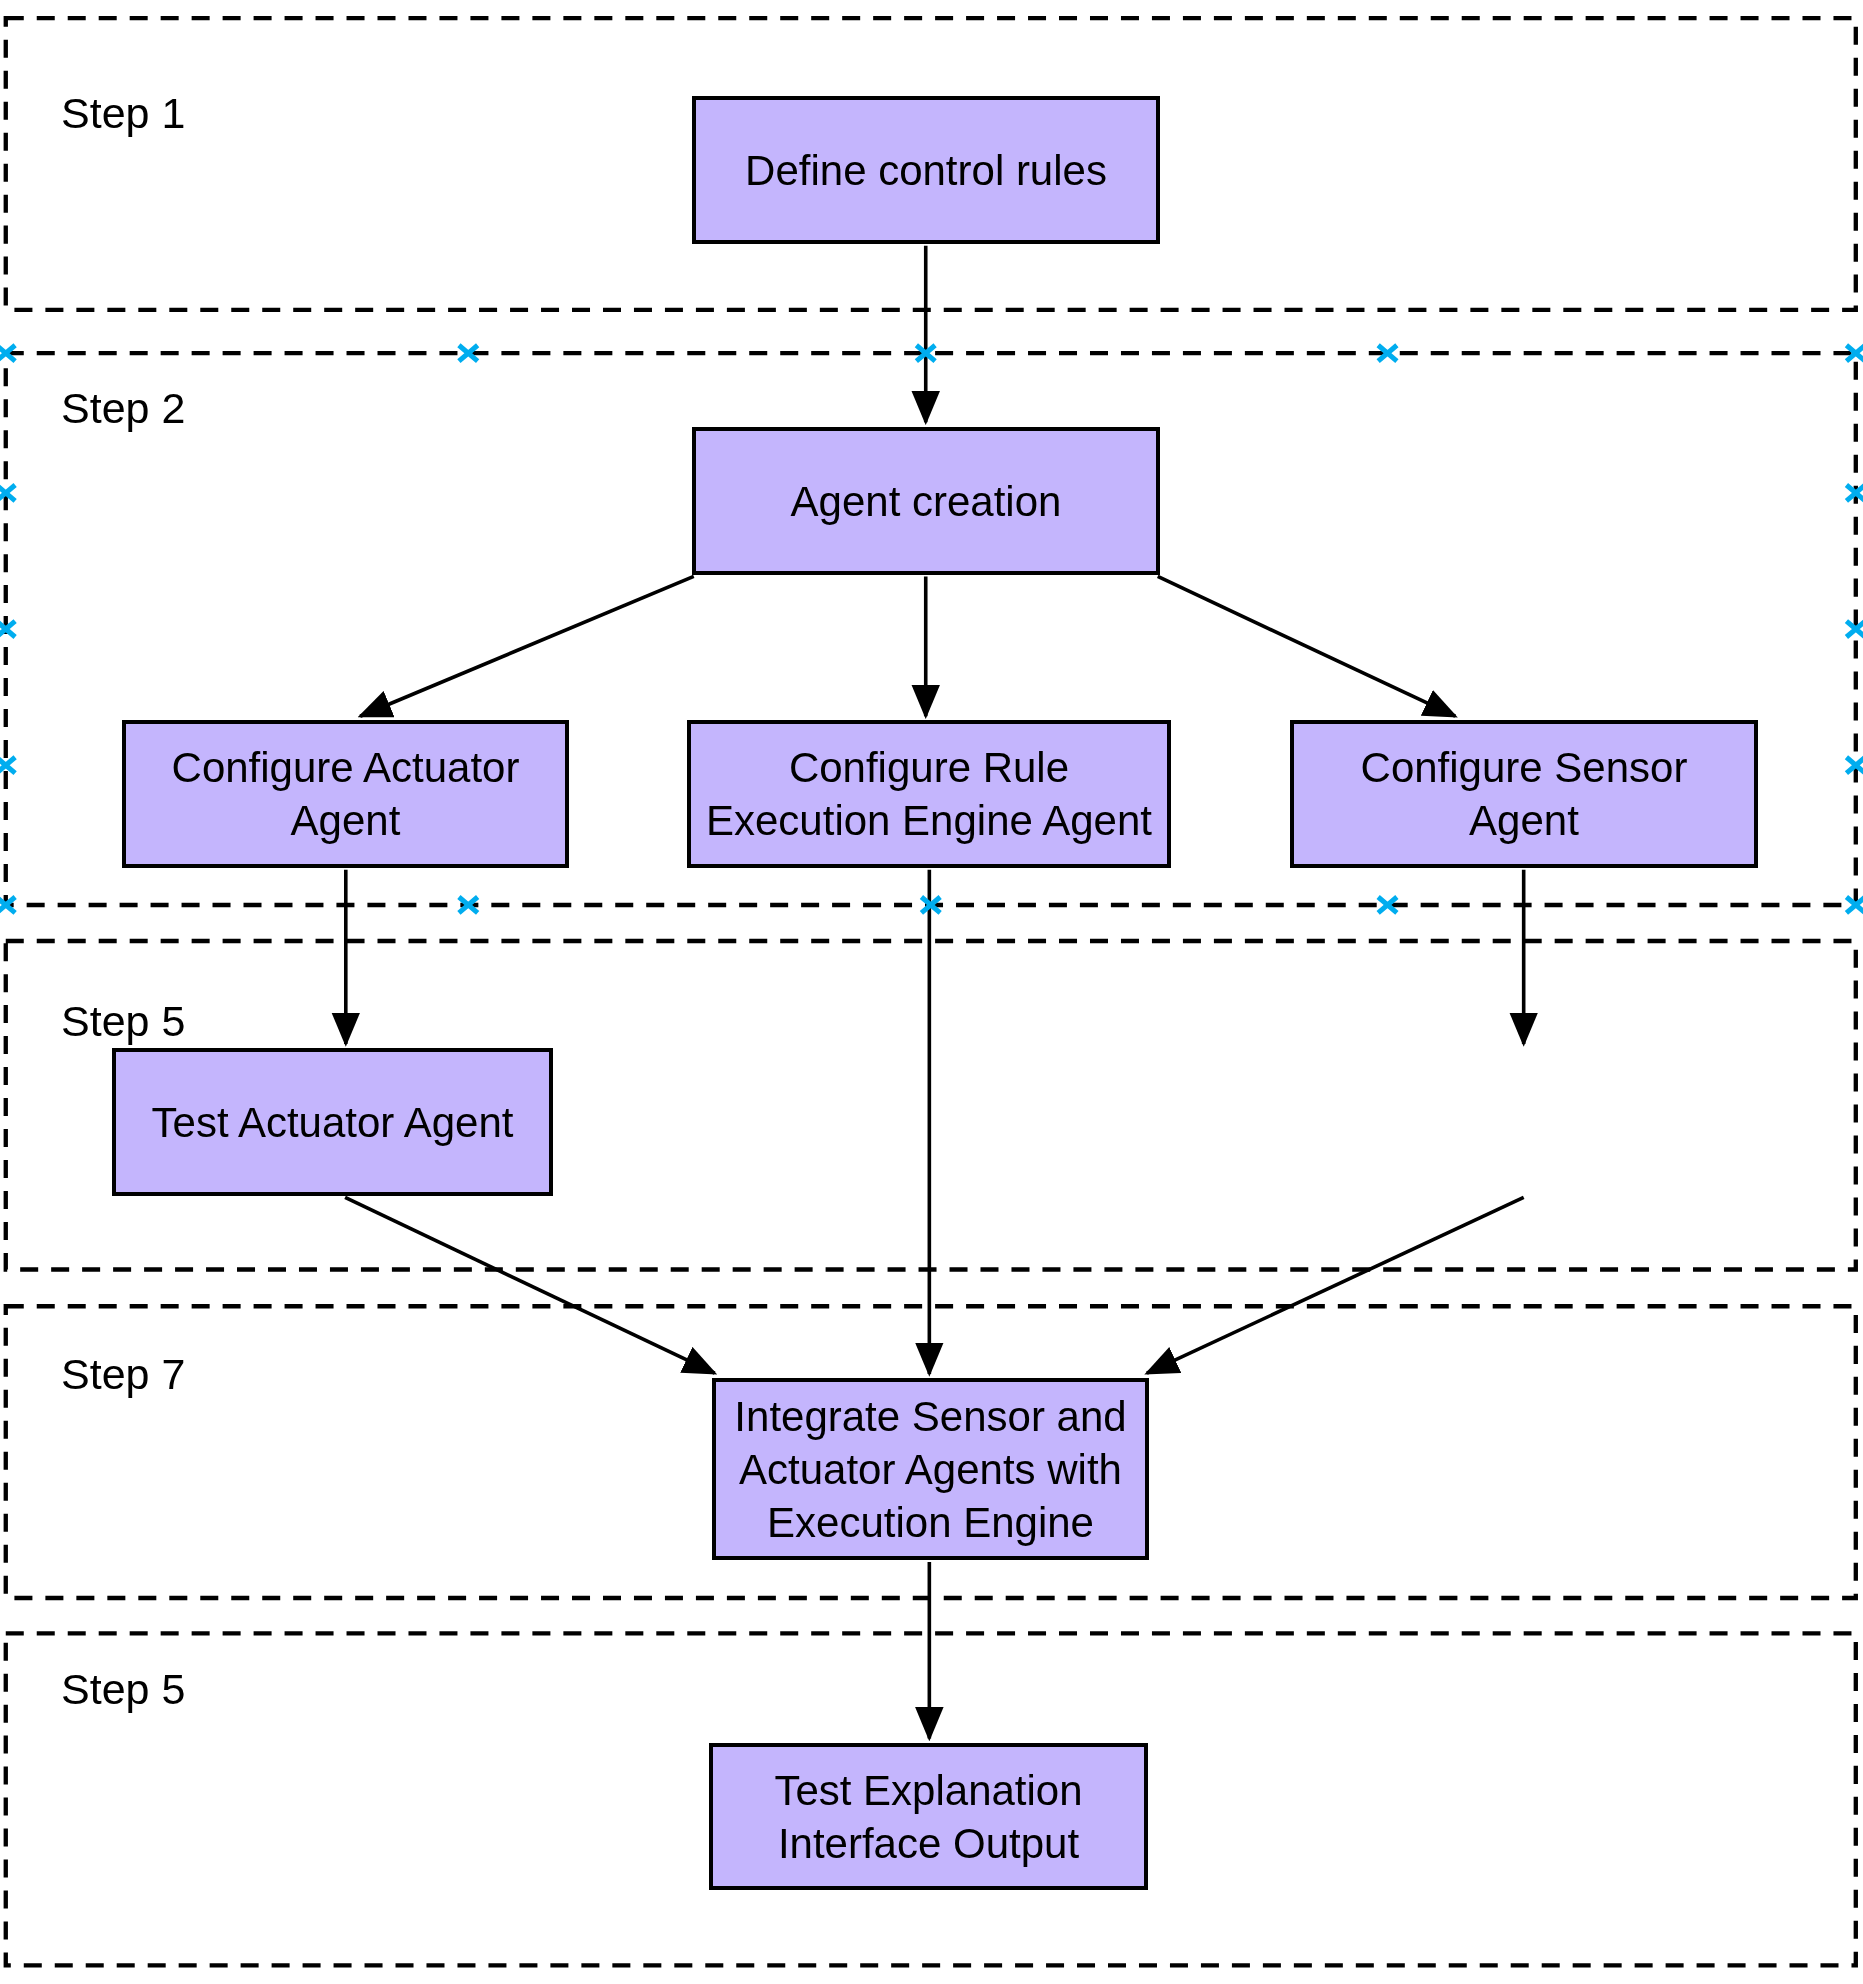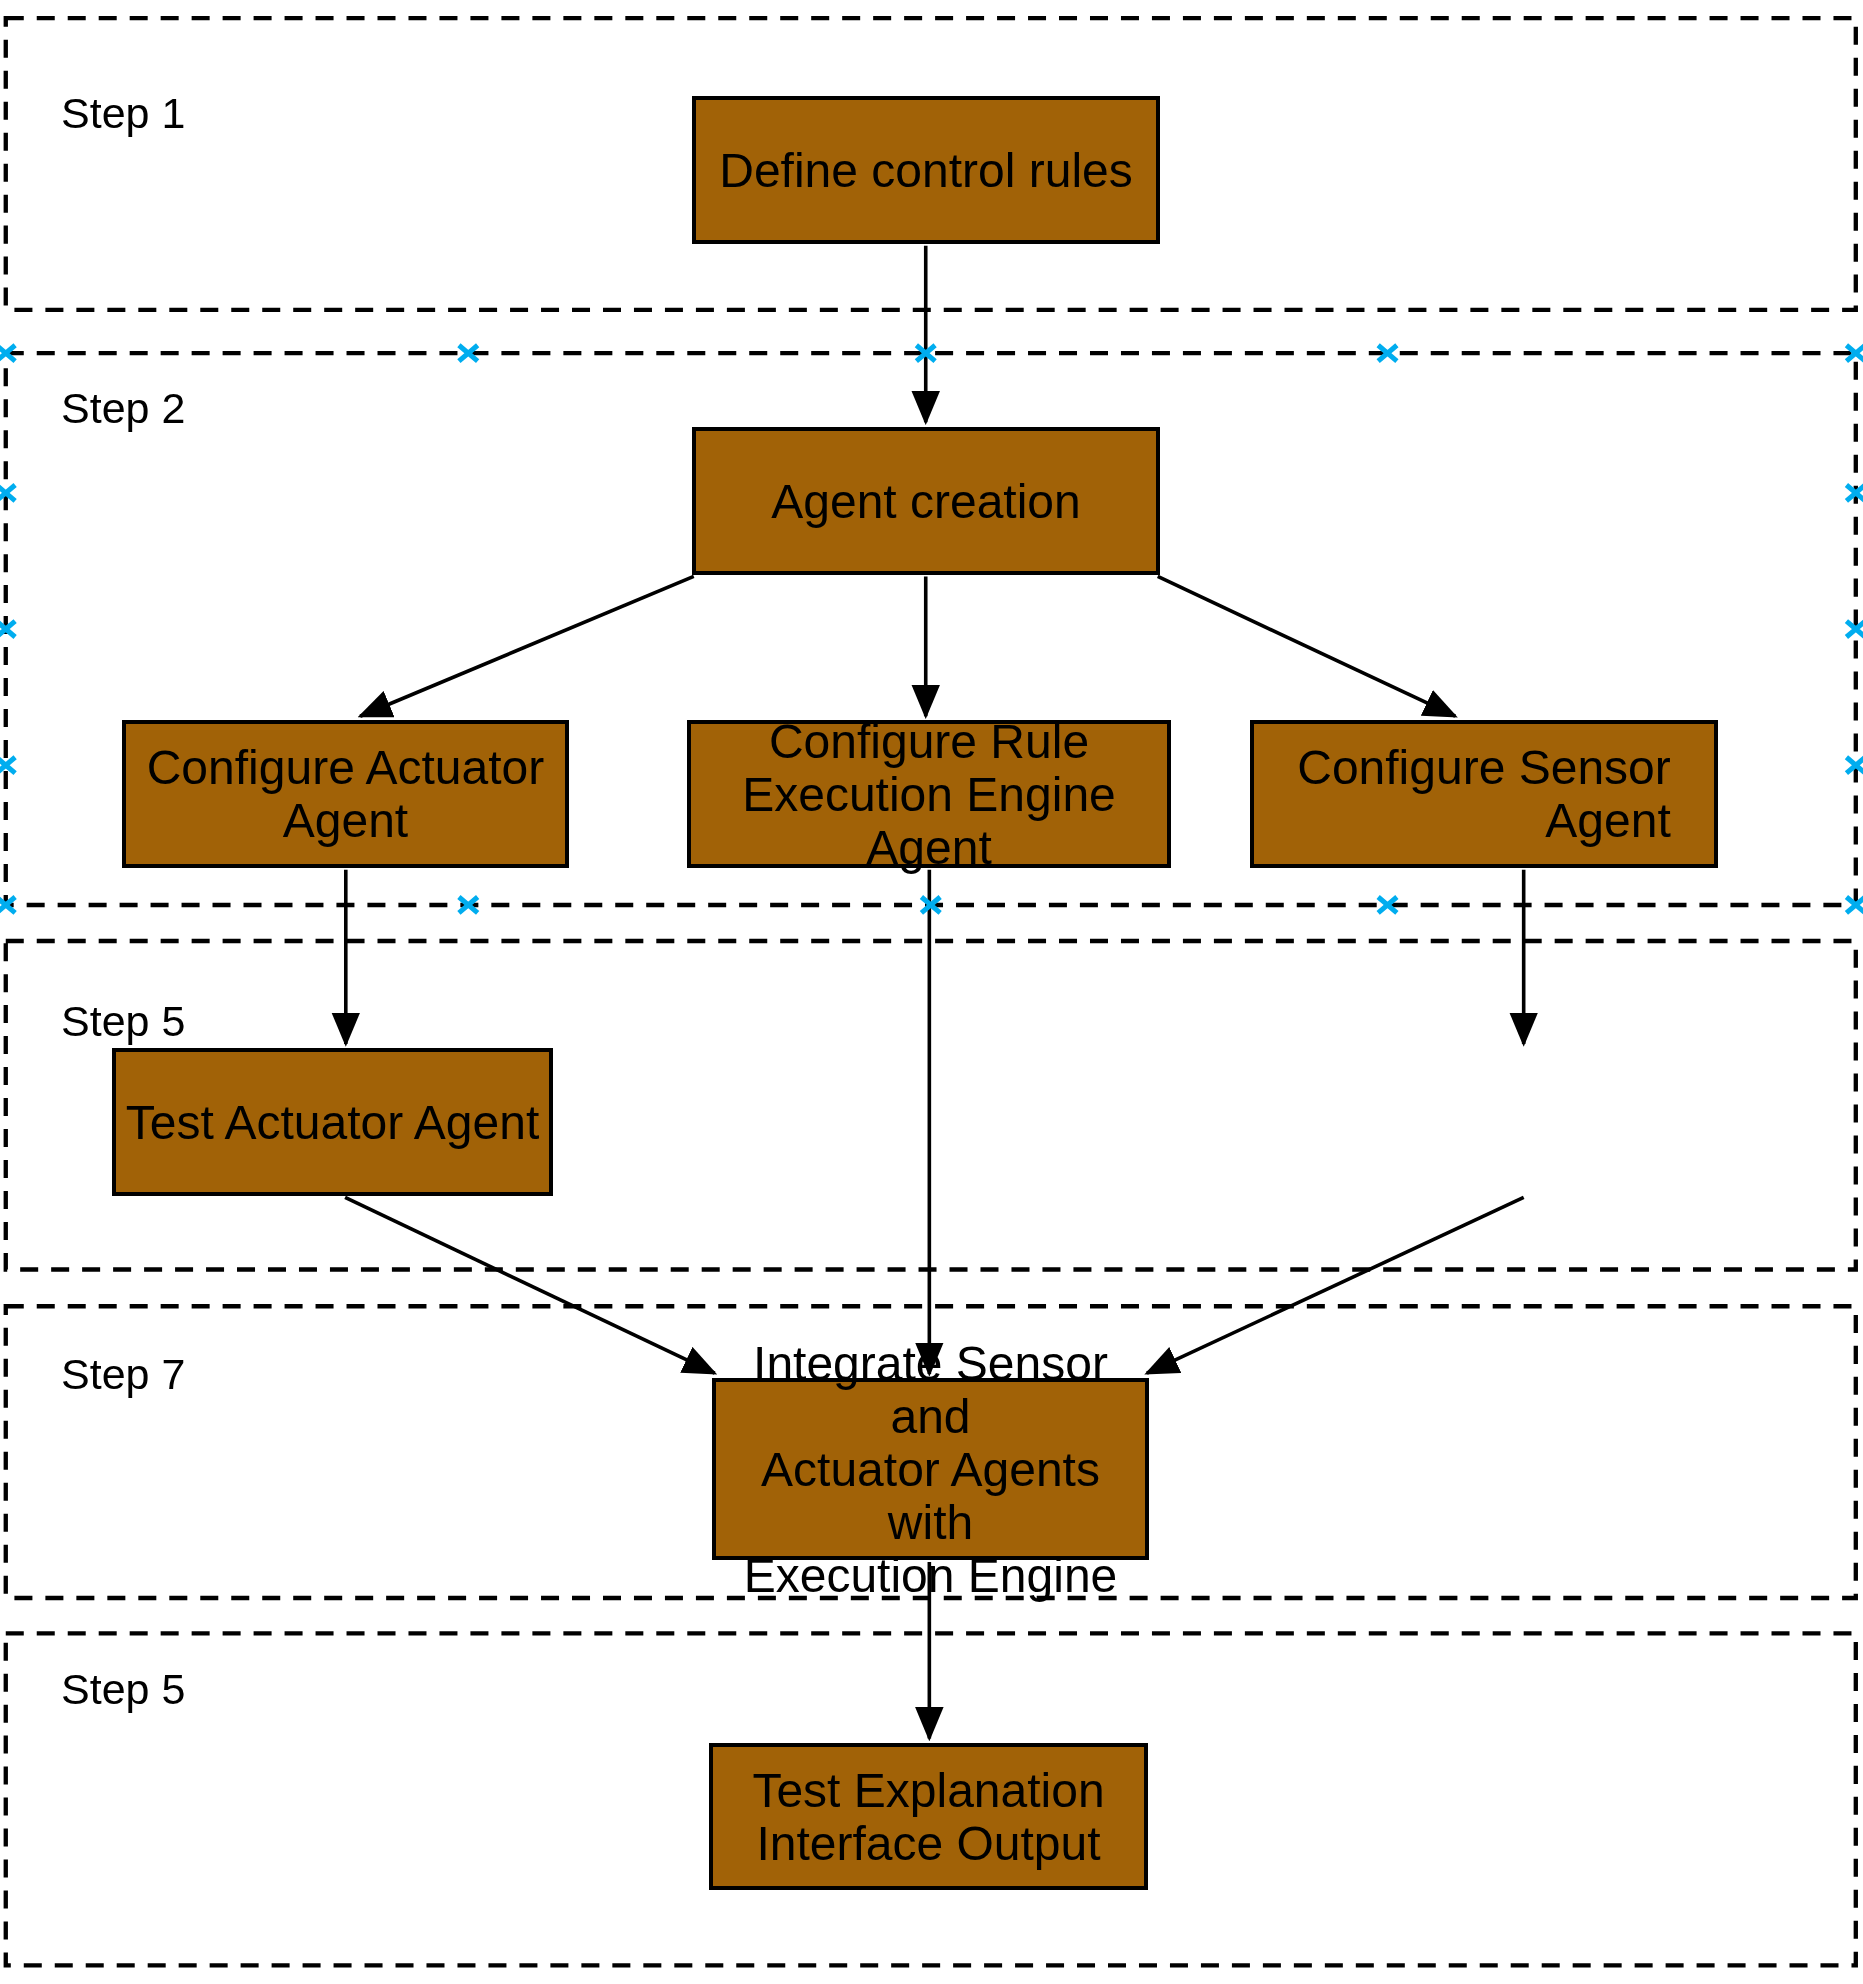--- a/index.html
+++ b/index.html
@@ -23,32 +23,32 @@
     color:#000000;
     white-space:nowrap;
   }
   #lbl-step1{top:90px;}
   #lbl-step2{top:385px;}
   #lbl-step3{top:998px;}
   #lbl-step4{top:1351px;}
   #lbl-step5{top:1666px;}
   .node{
     position:absolute;box-sizing:border-box;
-    background:#a16207;border:4.3px solid #000000;
+    background:#c4b5fd;border:4.3px solid #000000;
     display:flex;align-items:center;justify-content:center;
     text-align:center;
-    font-size:48px;line-height:53px;
+    font-size:42px;line-height:53px;
     white-space:pre-line;
     z-index:2;
   }
   #n-define    {left:692px; top:96px;  width:468px; height:148px;}
   #n-agent     {left:692px; top:427px;  width:468px; height:148px;}
   #n-cact      {left:122px; top:720px; width:447px; height:148px;}
   #n-crule     {left:687px; top:720px; width:484px; height:148px;text-align:center;}
-  #n-csen      {left:1250px;top:720px; width:468px; height:148px;text-align:right;}
+  #n-csen      {left:1290px;top:720px; width:468px; height:148px;}
   #n-tact      {left:112px; top:1048px; width:441px; height:148px;}
   #n-tsen      {left:1293px;top:1048px; width:461px; height:148px;}
   #n-integrate {left:712px; top:1378px; width:437px; height:182px;}
   #n-texpl     {left:709px; top:1743px; width:439px; height:147px;}
   .edge{
     stroke:#000000;stroke-width:5;fill:none;
   }
   #overlay{z-index:3;pointer-events:none;}
   .cpoint{
     stroke:#00ADEF;stroke-width:7;fill:none;

